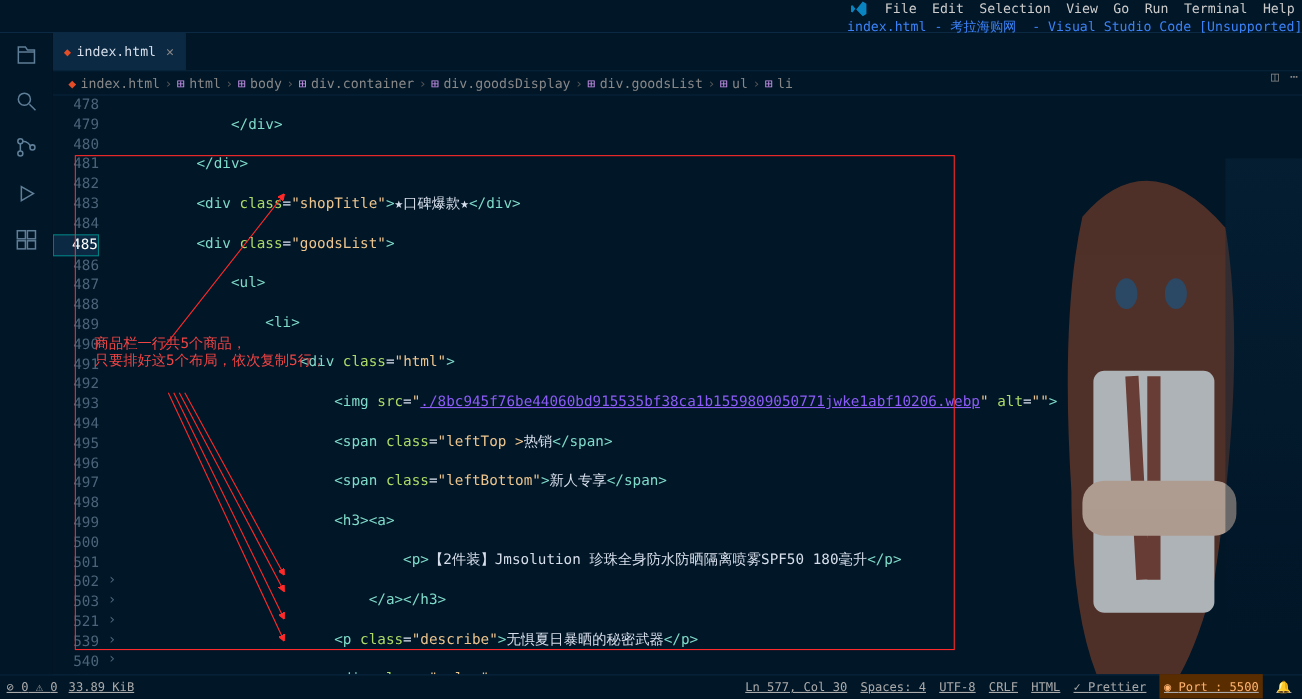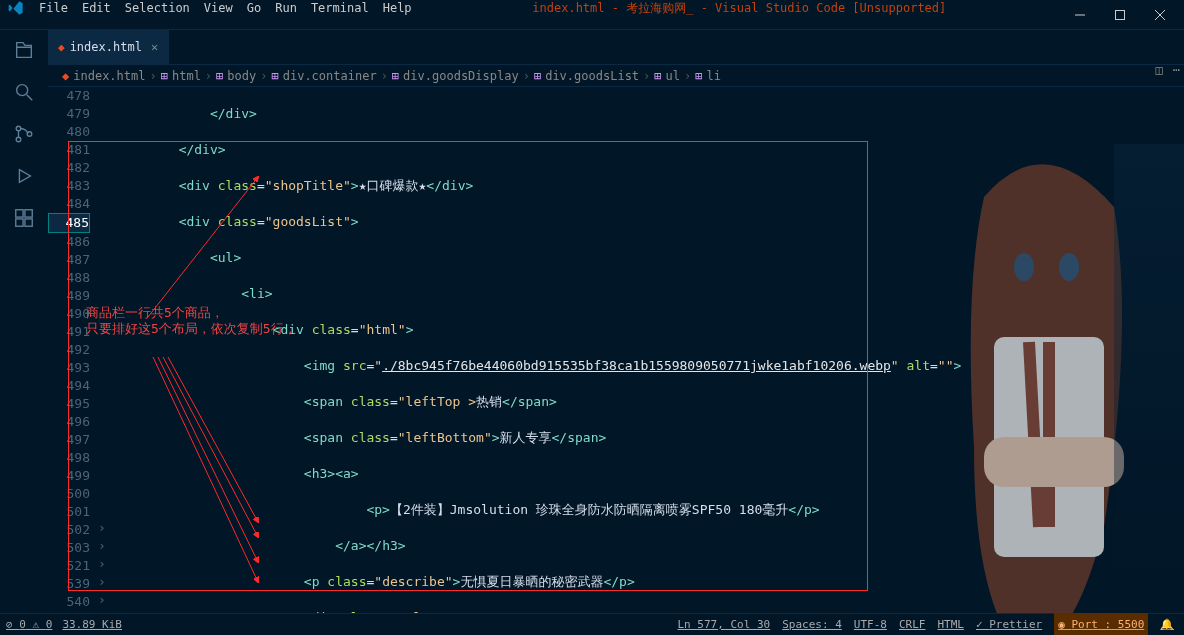--- a/index.html
+++ b/index.html
@@ -1,21 +1,21 @@
 <!DOCTYPE html>
 <html><head>
 <meta charset="utf-8">
 <style>
 * { margin:0; padding:0; box-sizing:border-box; font-family:"Segoe UI",Consolas,monospace; }
 body { background:#011627; color:#d6deeb; width:1184px; height:635px; overflow:hidden; position:relative; font-size:12px; }
-.titlebar { height:30px; display:flex; align-items:flex-start; background:#011627; border-bottom:1px solid #0b2942; }
+.titlebar { height:30px; display:flex; align-items:flex-end; background:#011627; border-bottom:1px solid #0b2942;flex-direction:column; }
 .tb-left { display:flex; align-items:center; }
 .vs-logo { width:16px; height:16px; margin:0 8px; }
 .menu-item { padding:0 7px; color:#ccc; cursor:pointer; font-size:12px; }
-.tb-center { flex:1; text-align:center; color:#c2410c; font-size:12px; }
+.tb-center { flex:1; text-align:center; color:#3b82f6; font-size:12px; }
 .tb-right { display:flex; align-items:center; padding-right:4px; }
 .win-btn { width:40px; height:30px; display:flex; align-items:center; justify-content:center; color:#ccc; }
 .main { display:flex; height:calc(100% - 30px - 22px); }
 .activitybar { width:48px; background:#011627; display:flex; flex-direction:column; align-items:center; padding-top:8px; gap:18px; }
 .ab-icon { width:24px; height:24px; color:#5f7e97; display:flex; align-items:center; justify-content:center; }
 .editor-area { flex:1; display:flex; flex-direction:column; position:relative; overflow:hidden; }
 .tabs { height:35px; display:flex; background:#011627; border-bottom:1px solid #0b2942; }
 .tab { display:flex; align-items:center; padding:0 10px; gap:5px; color:#888; border-right:1px solid #0b2942; }
 .tab.active { background:#0b2942; color:#d6deeb; }
 .tab-close { color:#888; margin-left:4px; }
@@ -29,21 +29,21 @@
 .red-text { position:absolute; color:#ef4444; font-size:13px; }
 .arrow { position:absolute; stroke:#ff2a2a; fill:#ff2a2a; }
 .anime { position:absolute; right:10px; top:60px; width:300px; height:520px; opacity:0.75; z-index:0; }
 .minimap { position:absolute; right:0; top:57px; width:70px; height:calc(100% - 79px); background:linear-gradient(#0b2942,#011627); opacity:0.4; }
 .panel-right { position:absolute; right:4px; top:33px; display:flex; gap:10px; color:#888; }
 .statusbar { height:22px; background:#011627; border-top:1px solid #0b2942; display:flex; align-items:center; font-size:11px; color:#aaa;text-decoration:underline; }
 .sb-left { display:flex; align-items:center; gap:10px; padding-left:6px; }
 .sb-right { margin-left:auto; display:flex; align-items:center; gap:12px; padding-right:10px; }
 .sb-item.red { background:#5a2d00; padding:16px 4px; color:#ffb370; }
 
-.t-tag{color:#7fdbca;} .t-attr{color:#addb67;} .t-punc{color:#7fdbca;} .t-str{color:#ecc48d;} .t-str-u{color:#e5e5e5;text-decoration:underline;}
+.t-tag{color:#7fdbca;} .t-attr{color:#addb67;} .t-punc{color:#7fdbca;} .t-str{color:#ecc48d;} .t-str-u{color:#8b5cf6;text-decoration:underline;}
 .t-txt{color:#d6deeb;}
 .ln-hl { background:#0b2942; color:#fff; }
 </style>
 </head>
 <body>
 
 <div class="titlebar">
   <div class="tb-left">
     <svg class="vs-logo" viewBox="0 0 24 24">
         <path fill="#0a84c1" d="M17 2l5 3v14l-5 3-9-9 9-11zM3 7l4 5-4 5-2-1V8l2-1z"></path>

